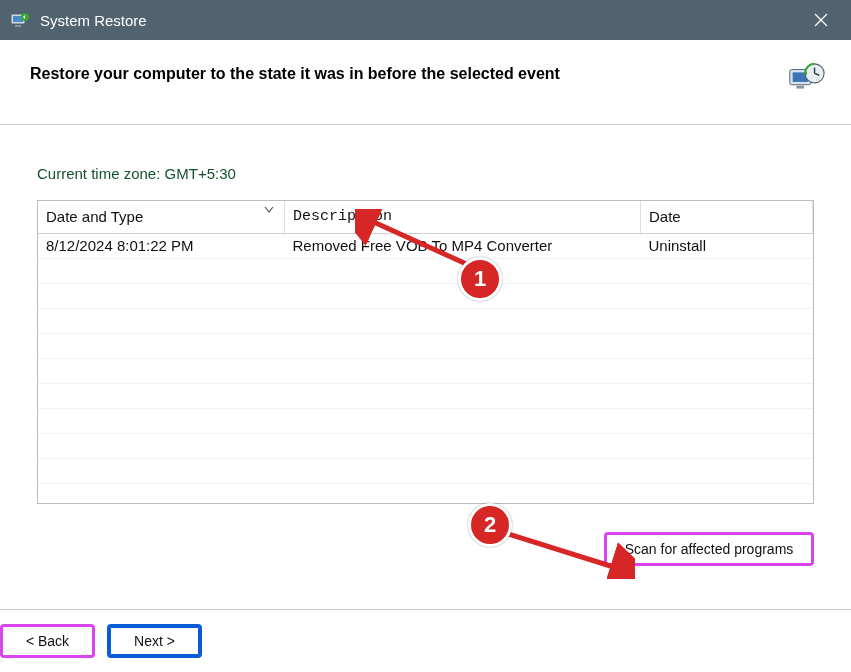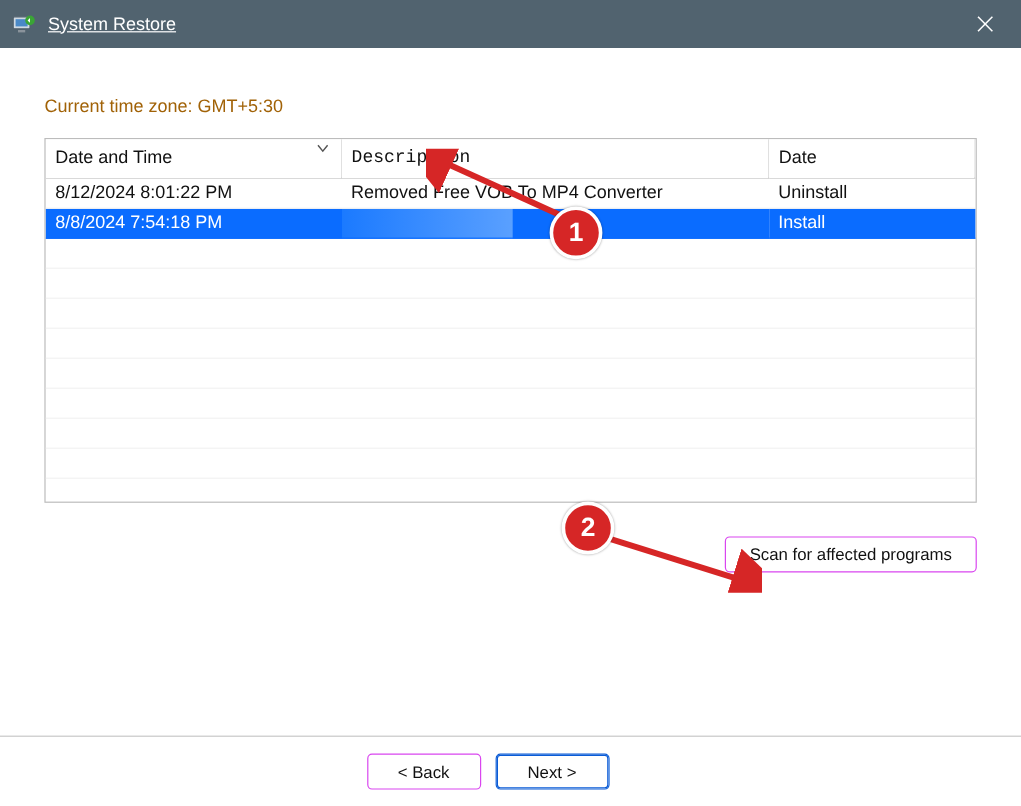--- a/index.html
+++ b/index.html
@@ -20,21 +20,20 @@
     flex-direction: column;
   }
   .titlebar {
     height: 40px;
     background: #51636f;
     display: flex;
     align-items: center;
     padding: 0 10px;
     color: #fff;
     font-size: 15px;
-    text-decoration: underline;
   }
   .titlebar .app-icon {
     width: 20px;
     height: 18px;
     margin-right: 10px;
     display: flex;
     align-items: center;
     justify-content: center;
   }
   .titlebar .title-text {
@@ -73,21 +72,21 @@
   .content {
     flex: 1;
     padding: 40px 37px 0 37px;
     display: flex;
     flex-direction: column;
     position: relative;
   }
   .tz-line {
     font-size: 15px;
     margin-bottom: 18px;
-    color: #a16207;
+    color: #14532d;
   }
   .table-wrap {
     border: 1px solid #bcbcbc;
     height: 302px;
     background: #fff;
     overflow: hidden;
   }
   table.restore-table {
     width: 100%;
     border-collapse: collapse;
@@ -135,39 +134,39 @@
   .scan-row {
     display: flex;
     justify-content: flex-end;
     margin-top: 28px;
   }
   .btn {
     font-family: inherit;
     font-size: 14px;
     padding: 6px 0;
     background: #fff;
-    border: 1px solid #d946ef;
+    border: 3px solid #d946ef;
     border-radius: 4px;
     cursor: pointer;
     color: #111;
     min-height: 30px;
     box-sizing: border-box;
   }
   .btn:focus, .btn.primary {
     border-color: #0a5bd6;
     box-shadow: 0 0 0 1px #0a5bd6 inset;
   }
   .scan-btn {
     min-width: 210px;
   }
   .footer {
     border-top: 1px solid #c8c8c8;
     padding: 14px 38px 14px 0;
     display: flex;
-    justify-content: center;
+    justify-content: flex-start;
     gap: 12px;
     background: #fff;
   }
   .footer .btn {
     min-width: 95px;
   }
   
   .anno-badge {
     position: absolute;
     width: 38px;
@@ -207,55 +206,65 @@
     </span>
     <span class="title-text">System Restore</span>
     <span class="close-btn">
       <svg width="14" height="14" viewBox="0 0 14 14">
         <line x1="1" y1="1" x2="13" y2="13" stroke="#fff" stroke-width="1.3"></line>
         <line x1="13" y1="1" x2="1" y2="13" stroke="#fff" stroke-width="1.3"></line>
       </svg>
     </span>
   </div>
 
+  <div class="header-area">
+    <div class="header-text">Restore your computer to the state it was in before the selected event</div>
+    <div class="header-icon">
+      <svg width="42" height="42" viewBox="0 0 42 42">
+        <rect x="4" y="10" width="22" height="16" rx="2" fill="#d8e3ef" stroke="#52616d" stroke-width="1"></rect>
+        <rect x="7" y="13" width="16" height="10" fill="#3a74b8"></rect>
+        <rect x="11" y="27" width="8" height="3" fill="#8a939b"></rect>
+        <circle cx="30" cy="14" r="10" fill="#e9eef3" stroke="#52616d" stroke-width="1.2"></circle>
+        <line x1="30" y1="14" x2="30" y2="8" stroke="#2a3a48" stroke-width="1.5"></line>
+        <line x1="30" y1="14" x2="35" y2="16" stroke="#2a3a48" stroke-width="1.5"></line>
+        <path d="M20 14 A10 10 0 0 1 30 4" fill="none" stroke="#3aa535" stroke-width="2.2"></path>
+        <polygon points="18,14 22,12 22,16" fill="#3aa535"></polygon>
+      </svg>
+    </div>
+  </div>
 
   <div class="content">
     <div class="tz-line">Current time zone: GMT+5:30</div>
 
     <div class="table-wrap">
       <table class="restore-table">
         <thead>
           <tr>
             <th class="col-date">
-              <span>Date and Time</span>
+              <span>Date and Type</span>
               <span class="sort-caret">
                 <svg width="10" height="8" viewBox="0 0 10 8">
                     <polyline points="1,1 5,6 9,1" fill="none" stroke="#555" stroke-width="1.2"></polyline>
                   </svg>
               </span>
             </th>
             <th class="col-desc">
               <span>Description</span>
             </th>
             <th class="col-type">
               <span>Date</span>
             </th>
           </tr>
         </thead>
         <tbody>
           <tr>
             <td>8/12/2024 8:01:22 PM</td>
             <td class="desc-cell">Removed Free VOB To MP4 Converter</td>
             <td>Uninstall</td>
           </tr>
-          <tr class="selected">
-            <td>8/8/2024 7:54:18 PM</td>
-            <td class="desc-cell"></td>
-            <td>Install</td>
-          </tr>
 
           <tr class="empty">
               <td>.</td>
               <td></td>
               <td></td>
             </tr>
           <tr class="empty">
               <td>.</td>
               <td></td>
               <td></td>

